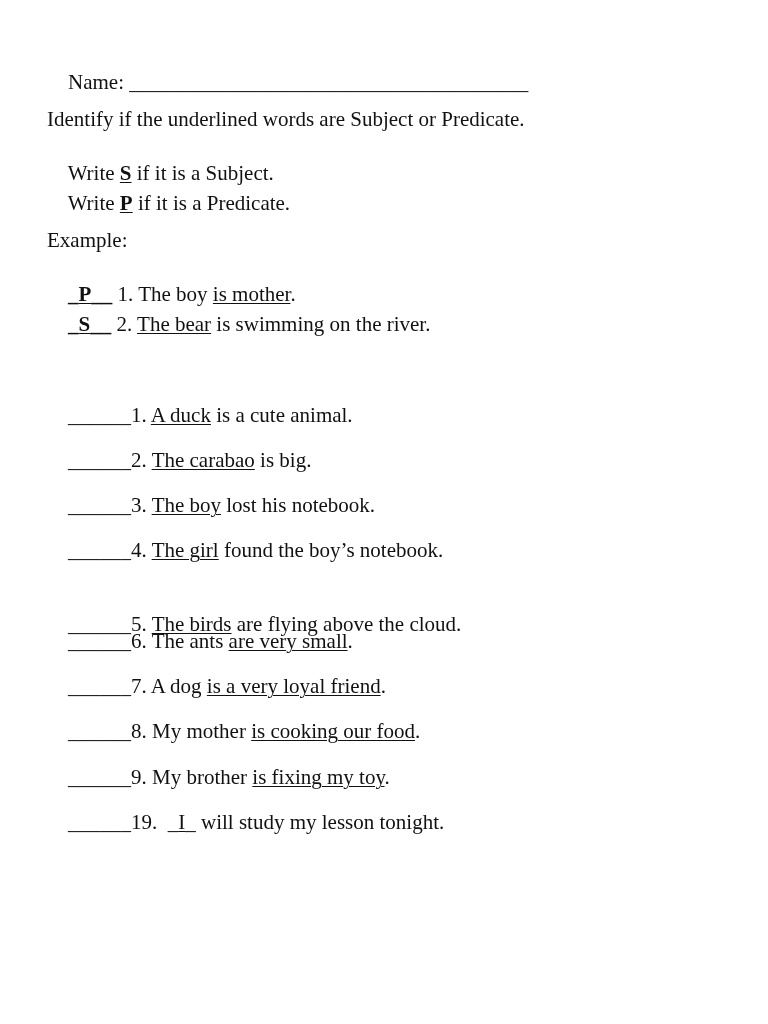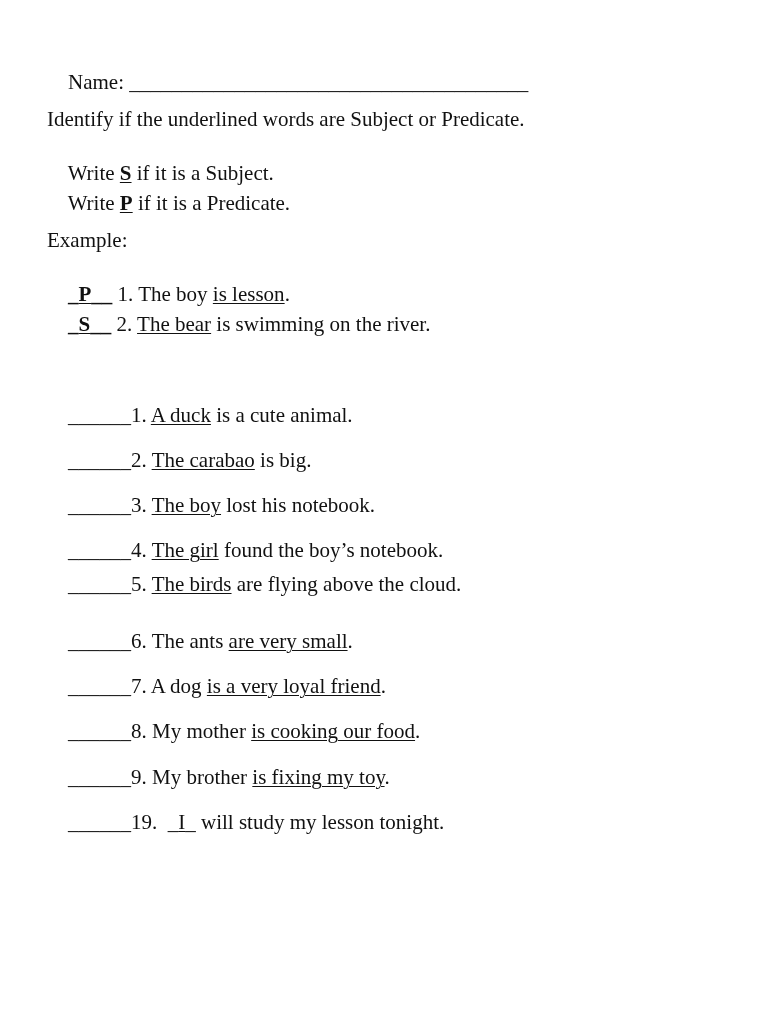--- a/index.html
+++ b/index.html
@@ -46,21 +46,21 @@
     <span>Write </span><b><u>S</u></b><span> if it is a Subject.</span>
   </div>
 
   <div class="line" style="top:167px;text-align:center;">
     <span>Write </span><b><u>P</u></b><span> if it is a Predicate.</span>
   </div>
 
   <div class="line" style="top:228px;">Example:</div>
 
   <div class="line" style="top:258px;">
-    <b><span>_</span><u>P</u><span>__</span></b><span> 1. </span><span>The boy </span><u>is lesson</u><span>.</span>
+    <b><span>_</span><u>P</u><span>__</span></b><span> 1. </span><span>The boy </span><u>is mother</u><span>.</span>
   </div>
 
   <div class="line" style="top:288px;">
     <b><span>_</span><u>S</u><span>__</span></b><span> 2. </span><span></span><u>The bear</u><span> is swimming on the river.</span>
   </div>
 
   <div class="line" style="top:379px;">
     <span>______</span><span>1. </span><span></span><u>A duck</u><span> is a cute animal.</span>
   </div>
 
@@ -69,21 +69,21 @@
   </div>
 
   <div class="line" style="top:469px;text-align:right;">
     <span>______</span><span>3. </span><span></span><u>The boy</u><span> lost his notebook.</span>
   </div>
 
   <div class="line" style="top:514px;">
     <span>______</span><span>4. </span><span></span><u>The girl</u><span> found the boy’s notebook.</span>
   </div>
 
-  <div class="line" style="top:548px;">
+  <div class="line" style="top:588px;">
     <span>______</span><span>5. </span><span></span><u>The birds</u><span> are flying above the cloud.</span>
   </div>
 
   <div class="line" style="top:605px;">
     <span>______</span><span>6. </span><span>The ants </span><u>are very small</u><span>.</span>
   </div>
 
   <div class="line" style="top:650px;">
     <span>______</span><span>7. </span><span>A dog </span><u>is a very loyal friend</u><span>.</span>
   </div>

